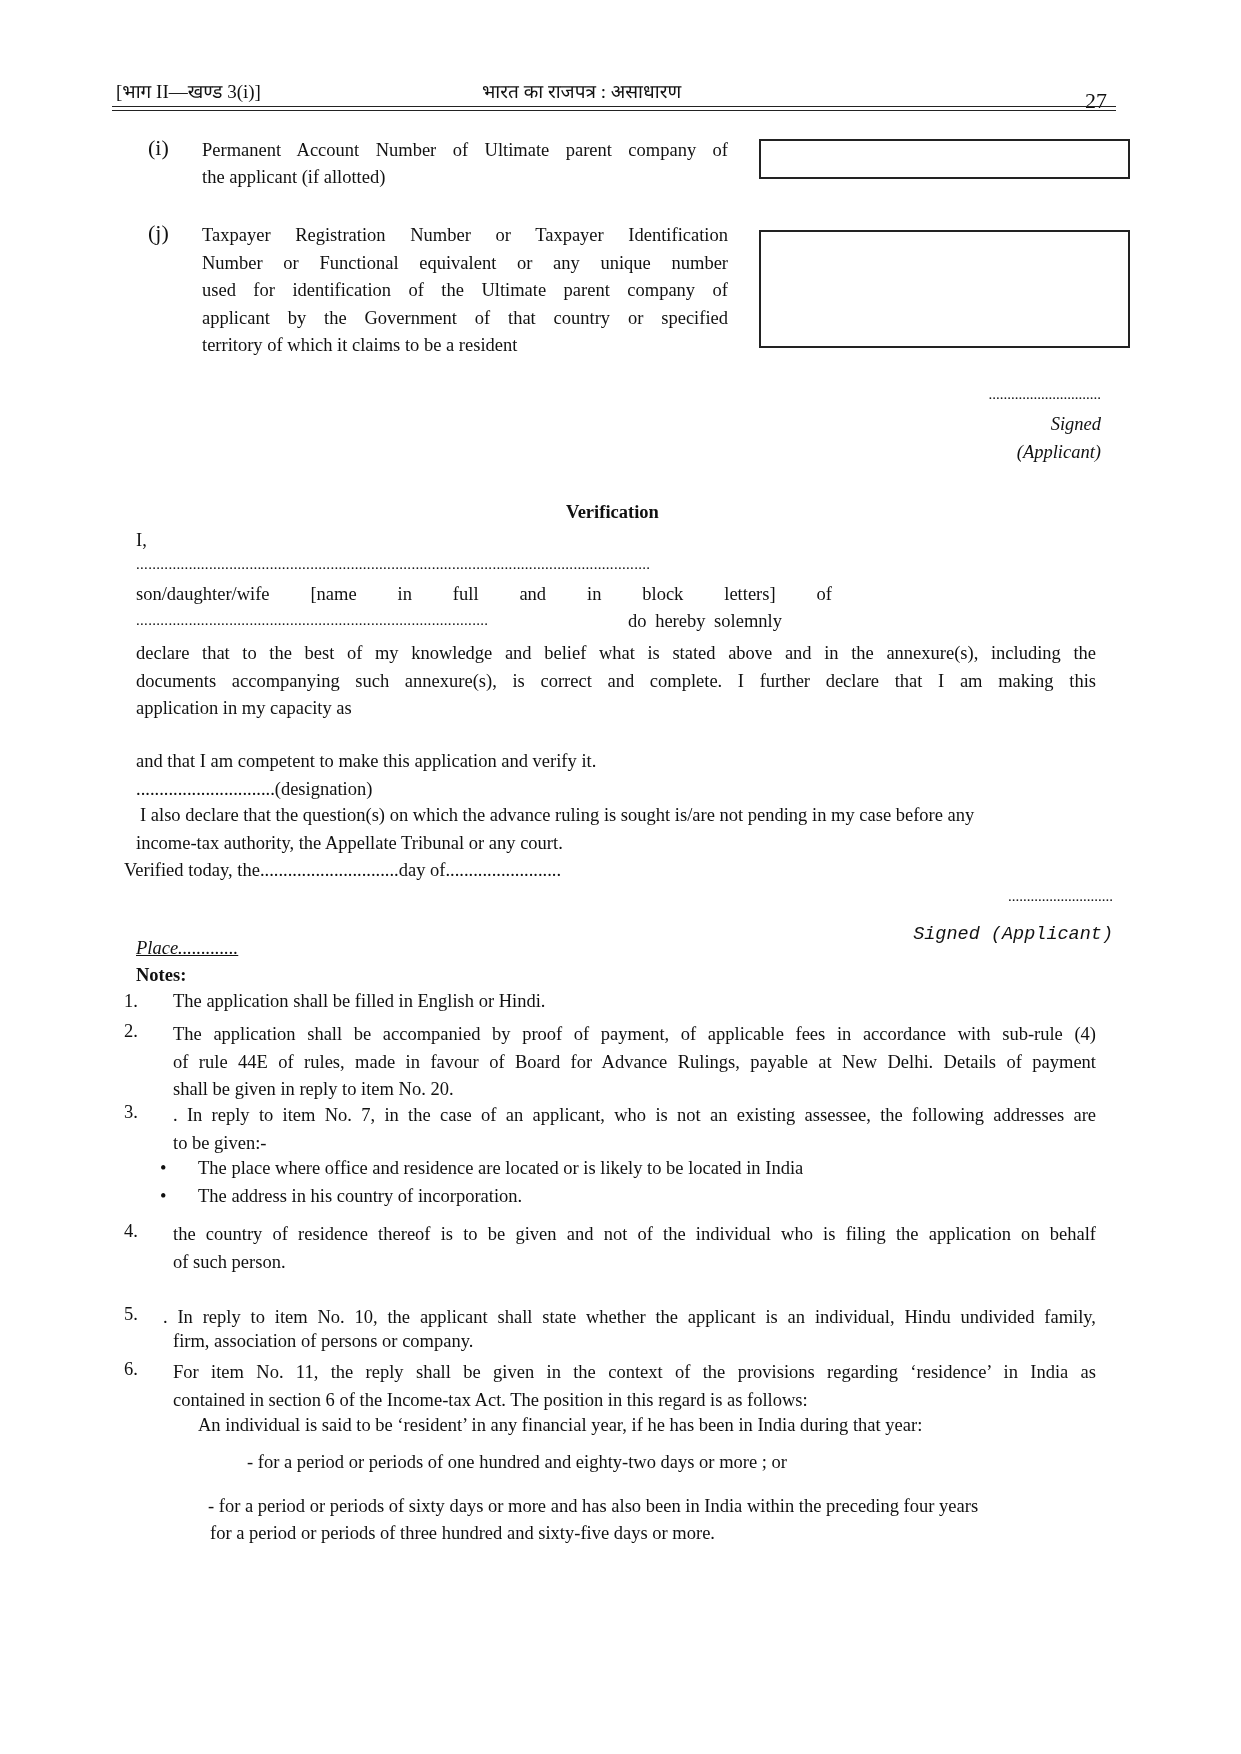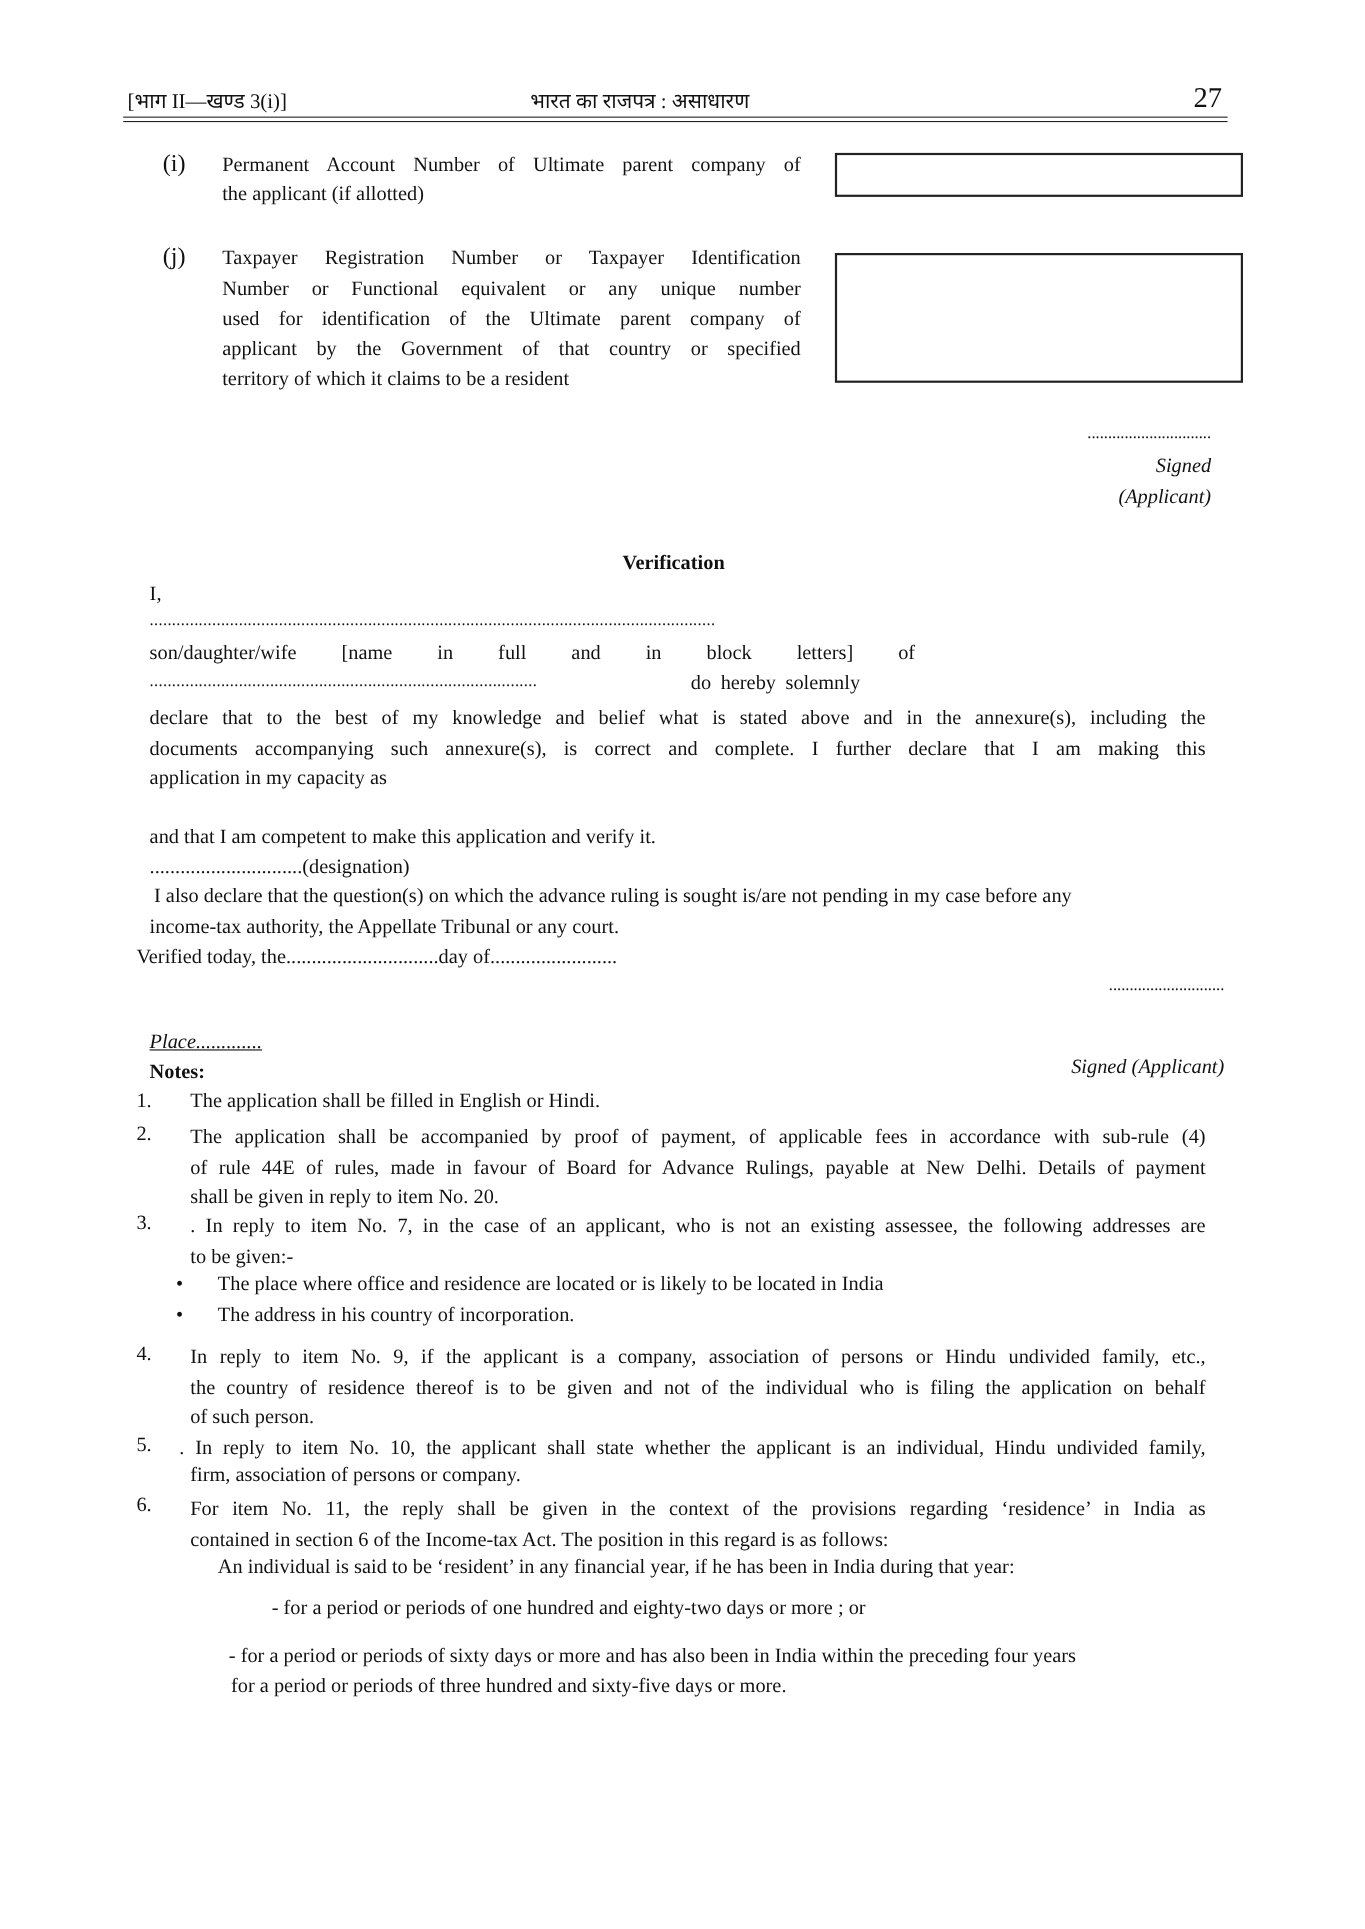--- a/index.html
+++ b/index.html
@@ -14,21 +14,21 @@
   .lastleft { text-align-last: left; }
   .it { font-style: italic; }
   .b { font-weight: bold; }
   .num { position: absolute; }
 </style>
 </head>
 <body>
 
 <div class="abs hdr" style="left:116px; top:78px;">[भाग II—खण्ड 3(i)]</div>
 <div class="abs hdr" style="left:482px; top:78px;">भारत का राजपत्र : असाधारण</div>
-<div class="abs" style="left:1085px; top:74px; font-size:26px;">27</div>
+<div class="abs" style="left:1085px; top:88px; font-size:22px;">27</div>
 <div class="hdr-rule1"></div>
 <div class="hdr-rule2"></div>
 
 <div class="abs" style="left:148px; top:135px; font-size:22px;">(i)</div>
 <div class="abs just" style="left:202px; top:137px; width:526px; line-height:27px;">
   <div>Permanent Account Number of Ultimate parent company of</div>
   <div class="lastleft" style="text-align-last:left;">the applicant (if allotted)</div>
 </div>
 <div class="box" style="left:759px; top:139px; width:367px; height:36px;"></div>
 
@@ -69,21 +69,21 @@
   <div style="text-align-last:left;">application in my capacity   as</div>
 </div>
 <div class="abs" style="left:136px; top:756px;margin-top:23px;">..............................(designation)</div>
 <div class="abs" style="left:136px; top:751px;">and that I am competent to make this application and verify it.</div>
 
 <div class="abs" style="left:140px; top:805px;">I also declare that the question(s) on which the advance ruling is sought is/are not pending in my case before any</div>
 <div class="abs" style="left:136px; top:833px;">income-tax authority, the Appellate Tribunal or any court.</div>
 <div class="abs" style="left:124px; top:860px;">Verified today, the..............................day of.........................</div>
 
 <div class="abs" style="right:128px; top:888px; font-size:15px;">............................</div>
-<div class="abs it" style="right:128px; top:960px;">Signed (Applicant)</div>
+<div class="abs it" style="right:128px; top:924px;font-family:Liberation Mono, monospace;">Signed (Applicant)</div>
 <div class="abs it" style="left:136px; top:938px;text-decoration:underline;">Place.............</div>
 
 <div class="abs b" style="left:136px; top:965px;">Notes:</div>
 
 <div class="num" style="left:124px; top:991px;">1.</div>
 <div class="abs" style="left:173px; top:991px;">The application shall be filled in English or Hindi.</div>
 
 <div class="num" style="left:124px; top:1021px;">2.</div>
 <div class="abs just" style="left:173px; top:1021px; width:923px; line-height:27.5px;">
   <div>The application shall be accompanied by proof of payment, of applicable fees in accordance with sub-rule (4)</div>
@@ -96,21 +96,20 @@
   <div>. In reply to item No. 7, in the case of an applicant, who is not an existing assessee, the following addresses are</div>
   <div style="text-align-last:left;">to be given:-</div>
 </div>
 <div class="abs" style="left:160px; top:1158px;">•</div>
 <div class="abs" style="left:198px; top:1158px;">The place where office and residence are located or is likely to be located in India</div>
 <div class="abs" style="left:160px; top:1186px;">•</div>
 <div class="abs" style="left:198px; top:1186px;">The address in his country of incorporation.</div>
 
 <div class="num" style="left:124px; top:1221px;">4.</div>
 <div class="abs just" style="left:173px; top:1221px; width:923px; line-height:27.5px;">
-  <div>In reply to item No. 9, if the applicant is a company, association of persons or Hindu undivided family, etc.,</div>
   <div>the country of residence thereof is to be given and not of the individual who is filing the application on behalf</div>
   <div style="text-align-last:left;">of such person.</div>
 </div>
 
 <div class="num" style="left:124px; top:1304px;">5.</div>
 <div class="abs just" style="left:163px; top:1304px; width:933px; line-height:27.5px;">
   <div>. In reply to item No. 10, the applicant shall state whether the applicant is an individual, Hindu undivided family,</div>
 </div>
 <div class="abs" style="left:173px; top:1331px;">firm, association of persons or company.</div>
 

